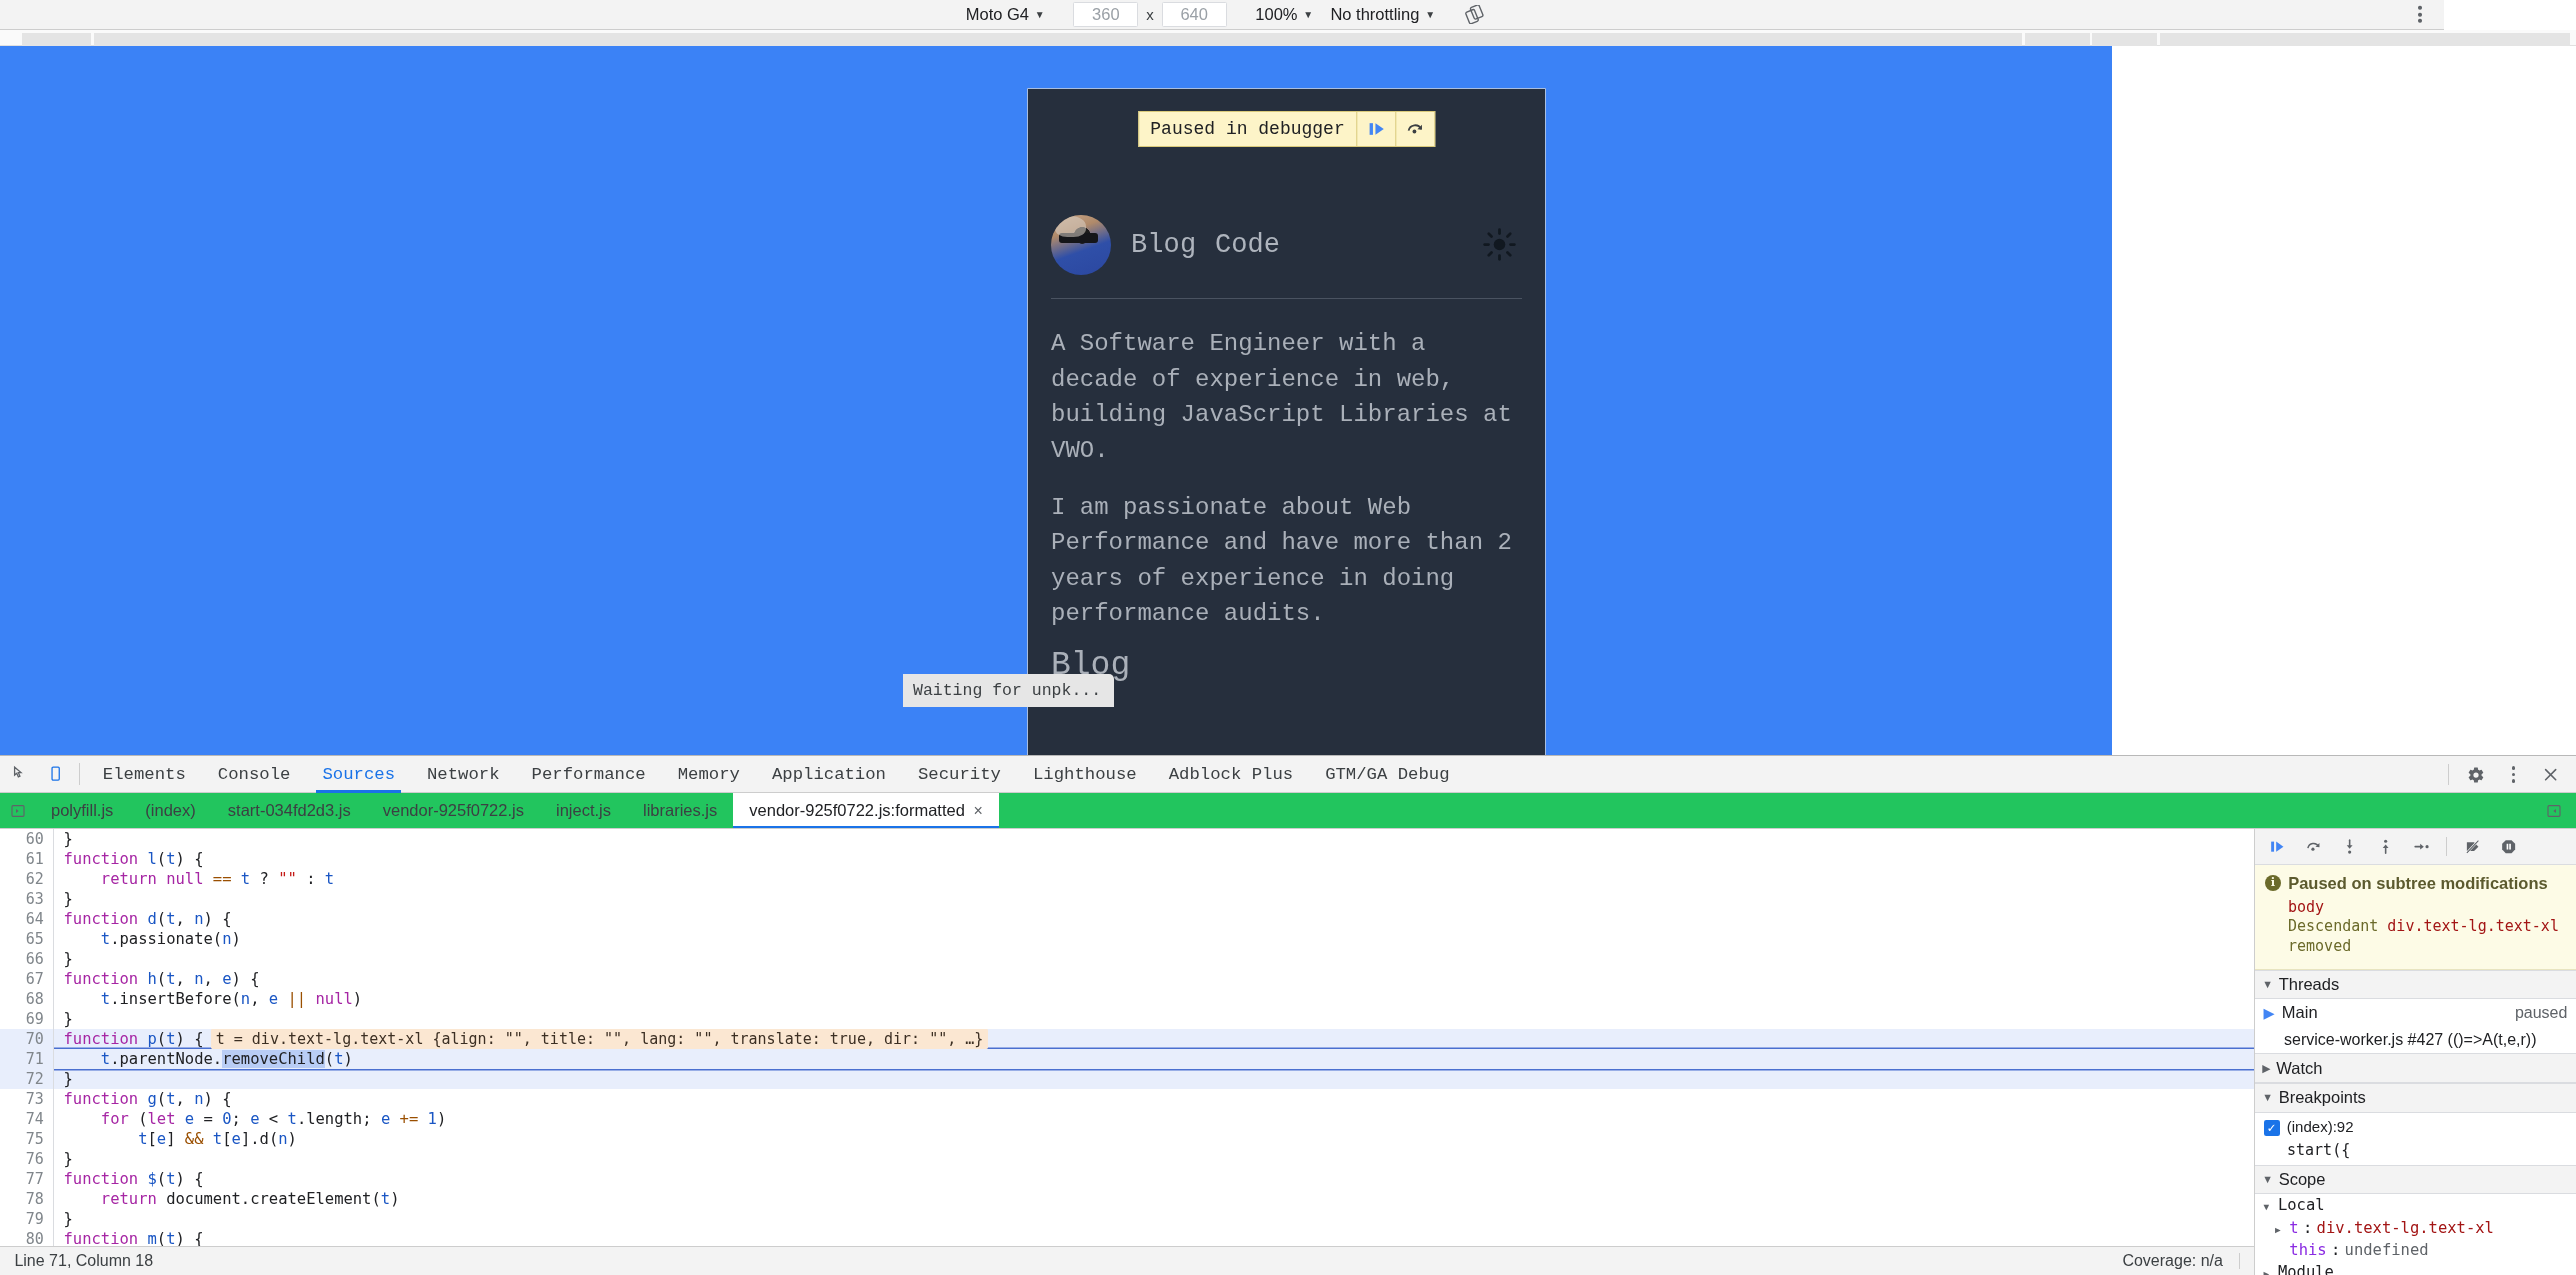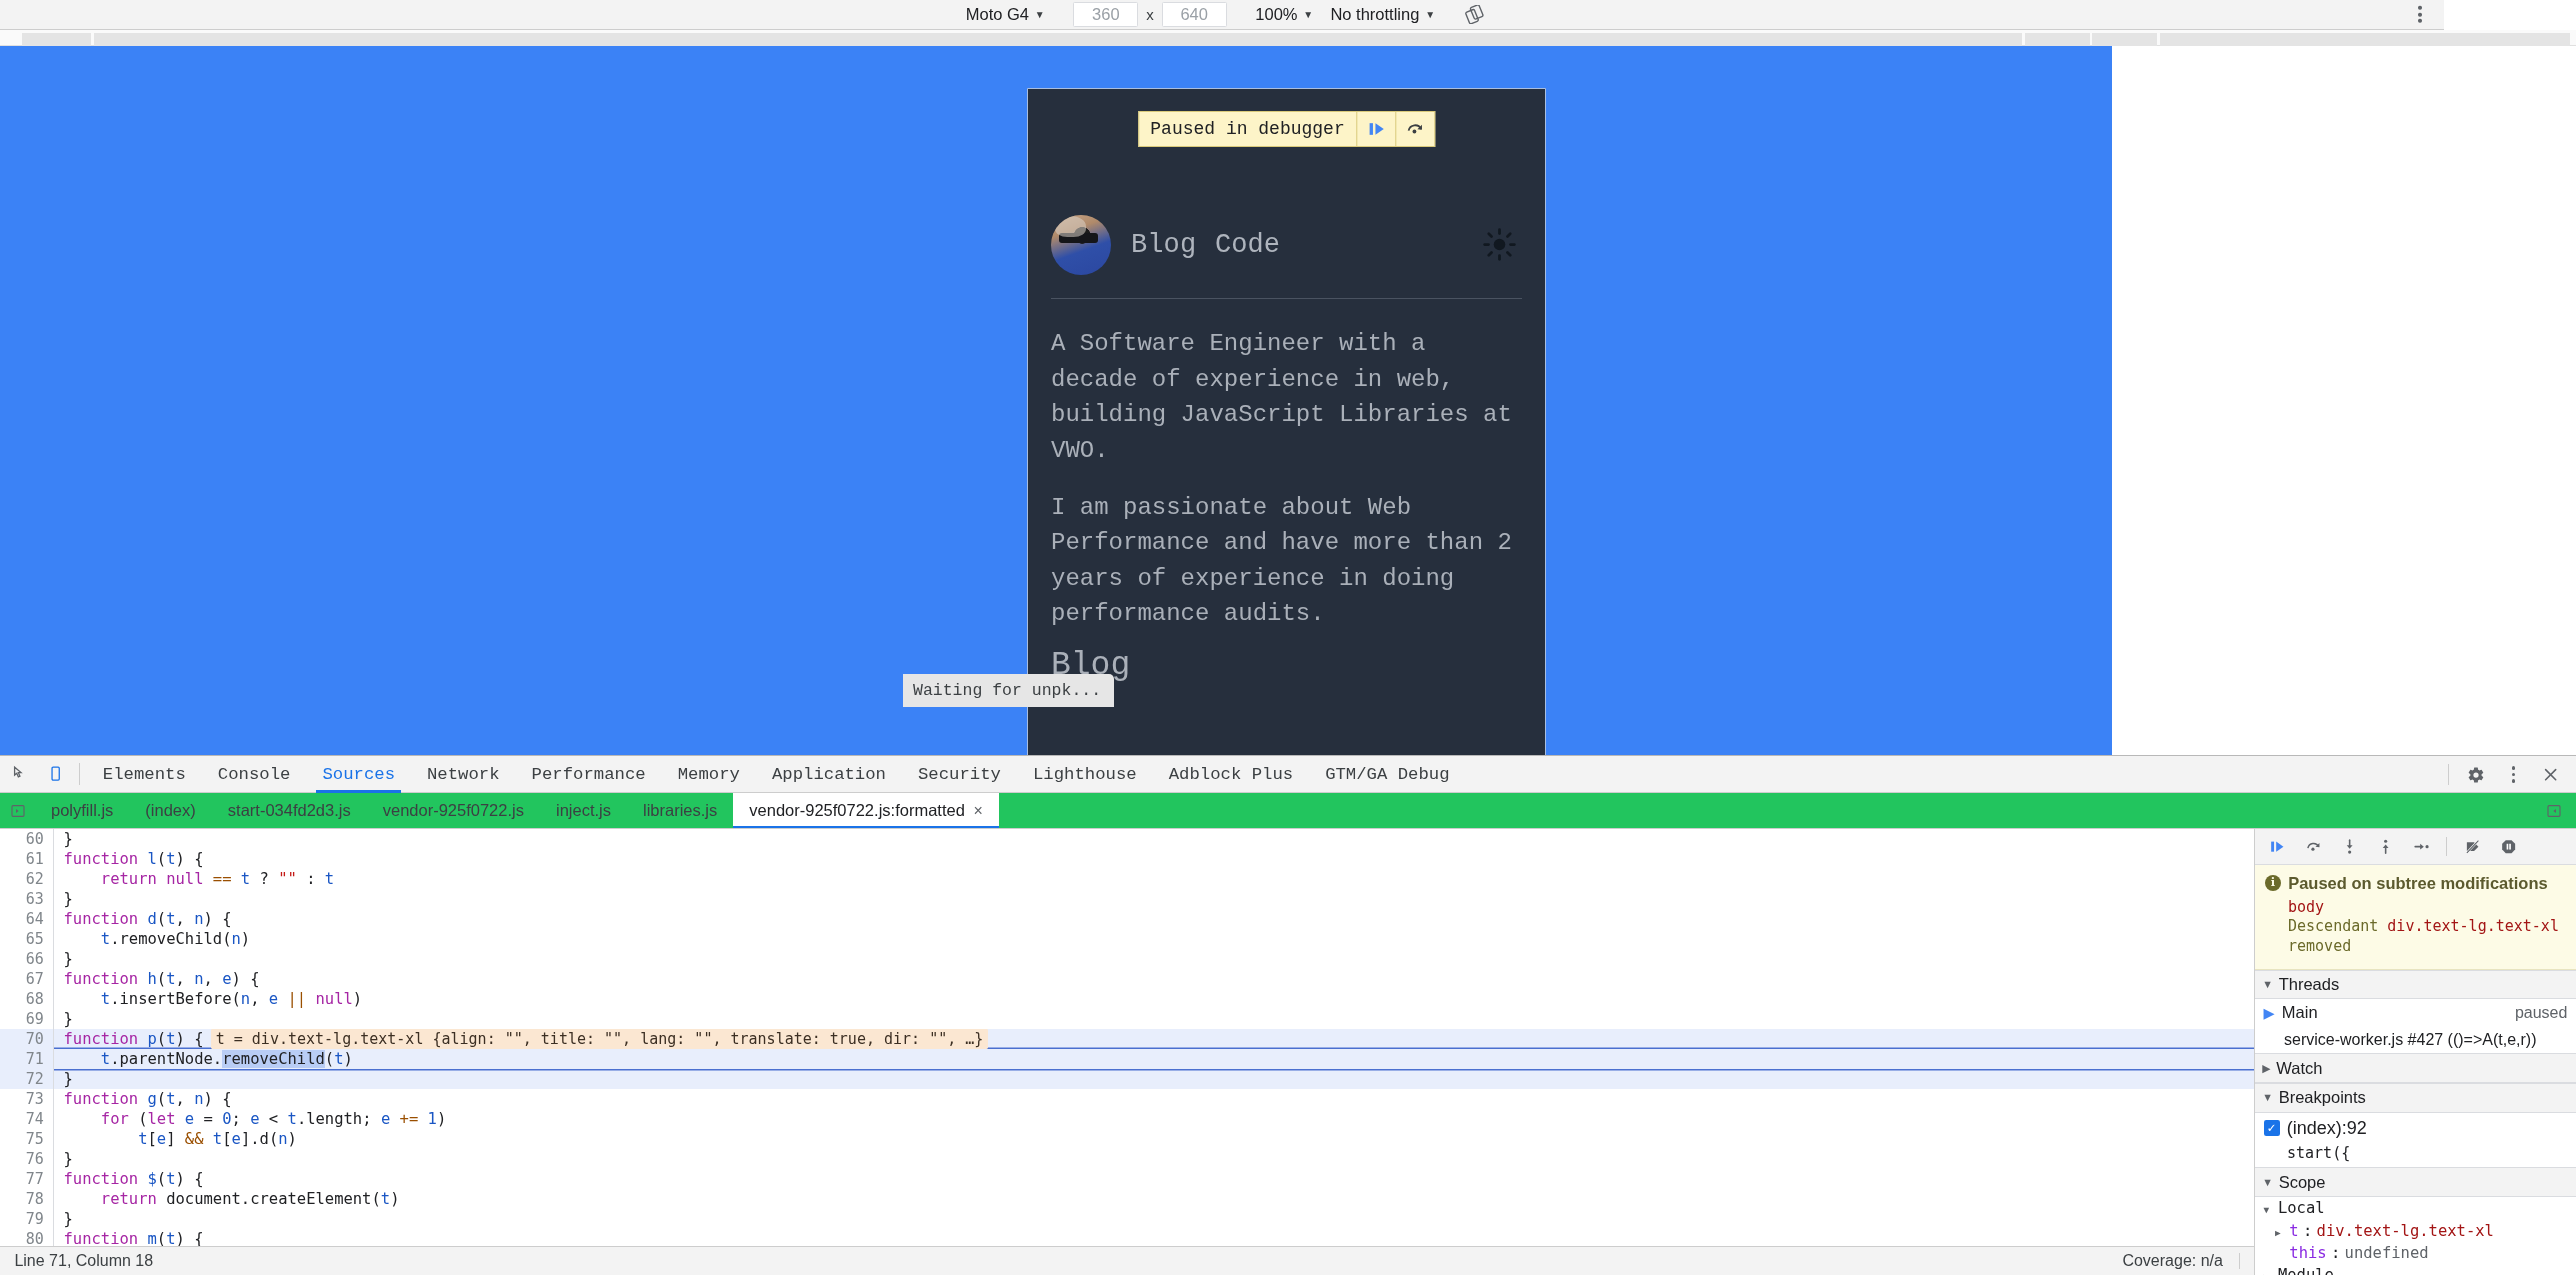--- a/index.html
+++ b/index.html
@@ -269,21 +269,21 @@
   .thread-state { margin-left: auto; color: #5f6368; font-size: 16px; }
   .thread-sub {
     padding: 4.3px 8.6px 4.3px 29px; font-size: 16px; color: #202124; cursor: pointer;
   }
   .bp-row { display: flex; align-items: flex-start; gap: 7.2px; padding: 5px 8.6px; }
   .bp-check {
     width: 16px; height: 16px; flex: 0 0 16px; background: #1a73e8;
     border-radius: 2.2px; color: #fff; font-size: 11.5px; display: flex;
     align-items: center; justify-content: center; margin-top: 2.2px; cursor: pointer;
   }
-  .bp-loc { font-size: 18px; color: #202124; cursor: pointer; }
+  .bp-loc { font-size: 15px; color: #202124; cursor: pointer; }
   .bp-snip {
     font-family: "DejaVu Sans Mono", monospace; font-size: 15px;
     color: #202124; padding: 0 8.6px 5.8px 32px;
   }
   .scope-row {
     display: flex; align-items: baseline; gap: 4.3px; padding: 2.2px 8.6px;
     font-family: "DejaVu Sans Mono", monospace; font-size: 15.5px; cursor: pointer;
   }
   .sc-tri { font-size: 9.4px; color: #5f6368; width: 10px; flex: 0 0 10px; }
   .sc-name { color: #8a2be2; }
@@ -529,21 +529,21 @@
                 <tr class="code-line">
                   <td class="ln">63</td>
                   <td class="lc"><span class="punct">}</span></td>
                 </tr>
                 <tr class="code-line">
                   <td class="ln">64</td>
                   <td class="lc"><span class="kw">function </span><span class="fn">d</span><span class="punct">(</span><span class="var">t</span><span class="punct">, </span><span class="var">n</span><span class="punct">) {</span></td>
                 </tr>
                 <tr class="code-line">
                   <td class="ln">65</td>
-                  <td class="lc"><span class="punct">    </span><span class="var">t</span><span class="punct">.removeChild(</span><span class="var">n</span><span class="punct">)</span></td>
+                  <td class="lc"><span class="punct">    </span><span class="var">t</span><span class="punct">.passionate(</span><span class="var">n</span><span class="punct">)</span></td>
                 </tr>
                 <tr class="code-line">
                   <td class="ln">66</td>
                   <td class="lc"><span class="punct">}</span></td>
                 </tr>
                 <tr class="code-line">
                   <td class="ln">67</td>
                   <td class="lc"><span class="kw">function </span><span class="fn">h</span><span class="punct">(</span><span class="var">t</span><span class="punct">, </span><span class="var">n</span><span class="punct">, </span><span class="var">e</span><span class="punct">) {</span></td>
                 </tr>
                 <tr class="code-line">

